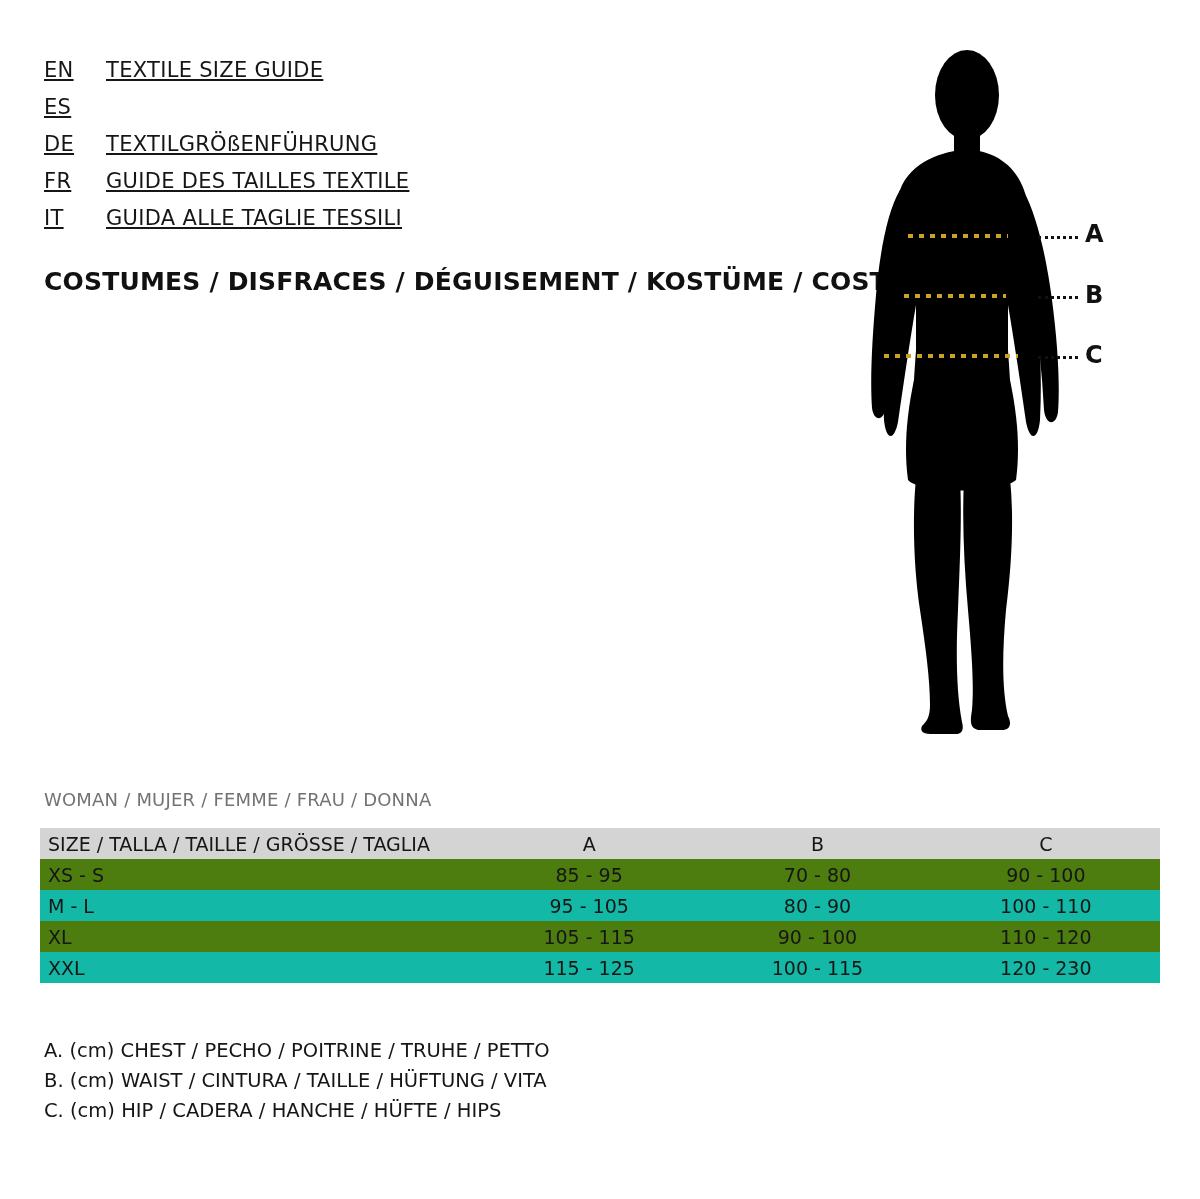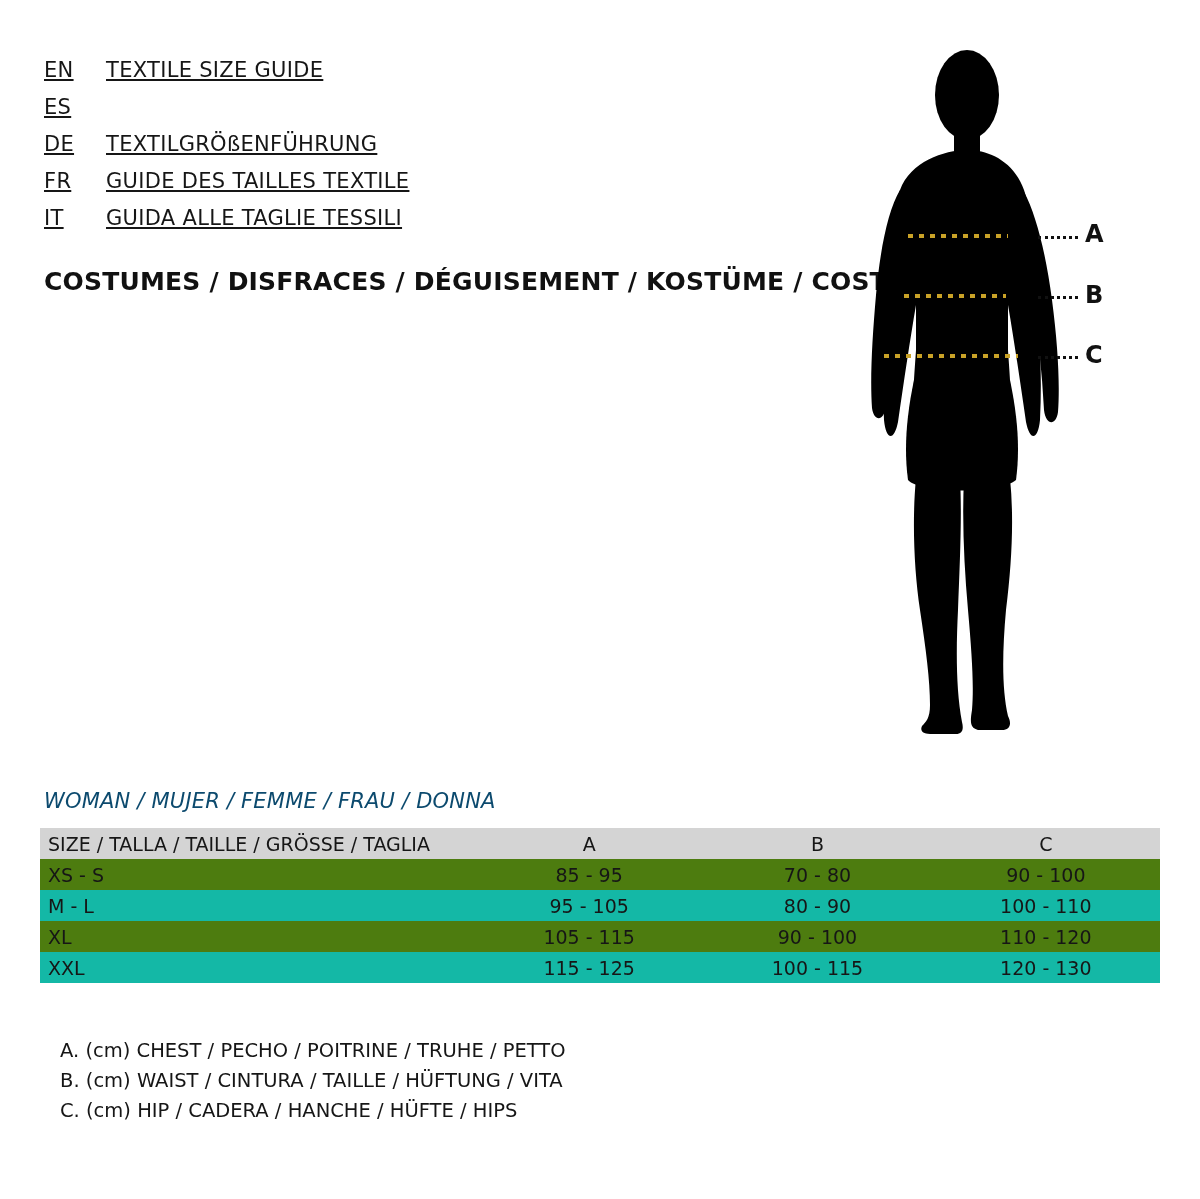--- a/index.html
+++ b/index.html
@@ -86,24 +86,23 @@
   }
   .leader.a { left: 1038px; top: 236px; }
   .leader.b { left: 1038px; top: 296px; }
   .leader.c { left: 1038px; top: 356px; }
 
   
   .section-title {
     position: absolute;
     left: 44px;
     top: 789px;
-    font-size: 21px;
-    color: #0c4a6e;
+    font-size: 18px;
+    color: #737373;
     letter-spacing: 0.2px;
-    font-style: italic;
   }
   table.size-table {
     position: absolute;
     left: 40px;
     top: 828px;
     width: 1120px;
     border-collapse: collapse;
     font-size: 19px;
     color: #161616;
   }
@@ -137,21 +136,21 @@
 
   
   .notes {
     position: absolute;
     left: 44px;
     top: 1036px;
     font-size: 19.5px;
     color: #161616;
     line-height: 30px;
   }
-  .notes div { height: 30px; margin-left: 16px; }
+  .notes div { height: 30px; }
 </style>
 </head>
 <body>
 
 <div class="page">
 
   <div class="lang-block">
     <div class="lang-row">
       <span class="lang-code">EN</span>
       <span class="lang-text">TEXTILE SIZE GUIDE</span>
@@ -292,21 +291,21 @@
       <tr class="odd">
         <td class="lbl">XL</td>
         <td>105 - 115</td>
         <td>90 - 100</td>
         <td>110 - 120</td>
       </tr>
       <tr class="even">
         <td class="lbl">XXL</td>
         <td>115 - 125</td>
         <td>100 - 115</td>
-        <td>120 - 130</td>
+        <td>120 - 230</td>
       </tr>
     </tbody>
   </table>
 
   <div class="notes">
     <div>A. (cm) CHEST / PECHO / POITRINE / TRUHE / PETTO</div>
     <div>B. (cm) WAIST / CINTURA / TAILLE / HÜFTUNG / VITA</div>
     <div>C. (cm) HIP / CADERA / HANCHE / HÜFTE / HIPS</div>
   </div>
 

